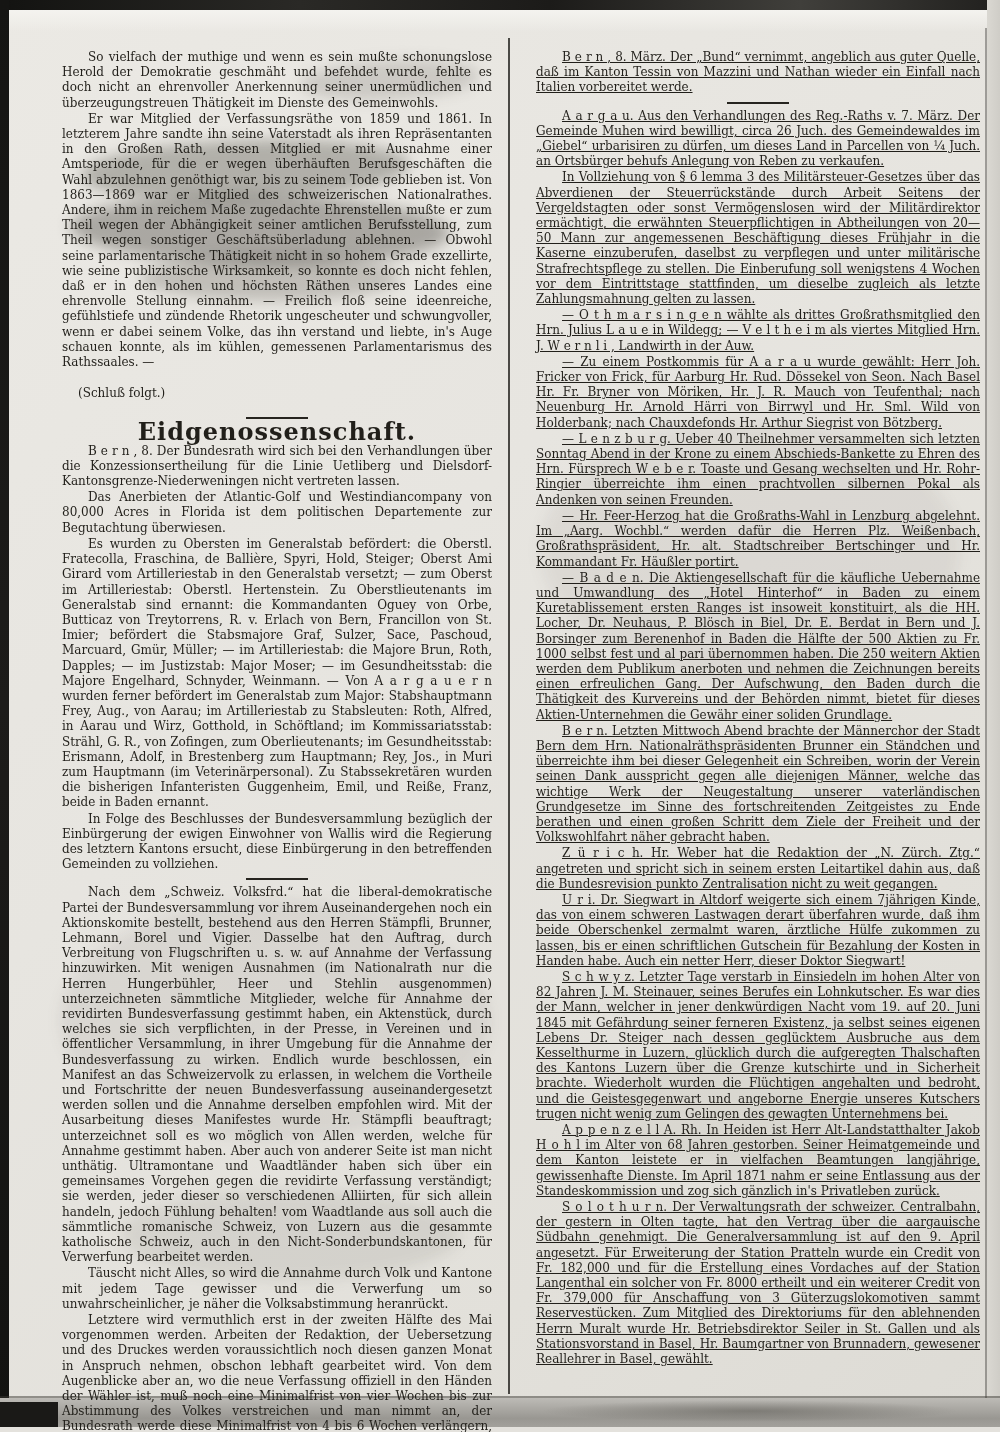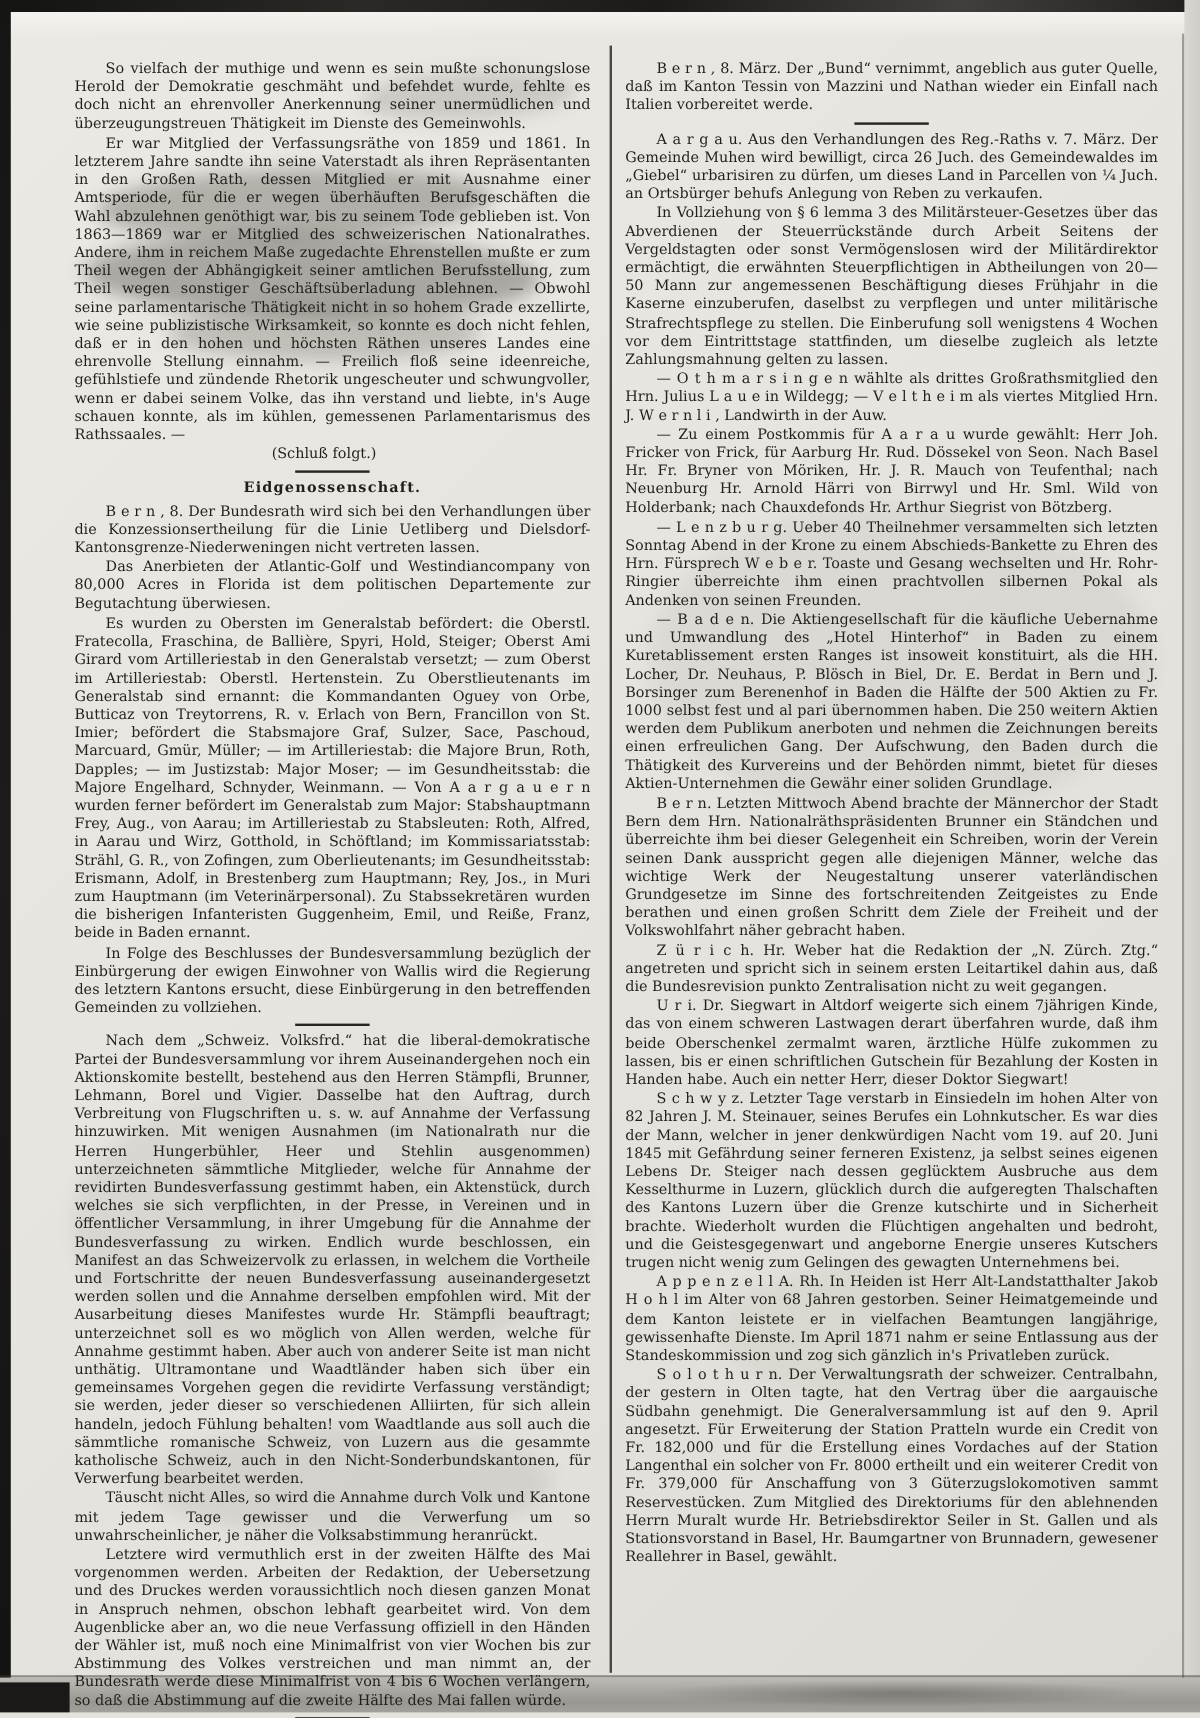--- a/index.html
+++ b/index.html
@@ -29,25 +29,25 @@
   #sm2{left:70px;top:195px;width:380px;height:70px;background:rgba(48,45,38,.34);transform:rotate(1deg);}
   #sm3{left:140px;top:255px;width:260px;height:46px;background:rgba(48,45,38,.22);}
   #sm4{left:60px;top:900px;width:430px;height:240px;background:rgba(60,57,48,.08);}
   #sm5{left:540px;top:420px;width:420px;height:260px;background:rgba(60,57,48,.06);}
   #sm6{left:300px;top:60px;width:180px;height:40px;background:rgba(48,45,38,.16);transform:rotate(-3deg);}
   #sm7{left:120px;top:1190px;width:340px;height:90px;background:rgba(60,57,48,.09);}
   #sm8{left:600px;top:1050px;width:330px;height:120px;background:rgba(60,57,48,.05);}
   
   .col{position:absolute;top:50px;text-align:justify;font-size:12px;line-height:15.2px;}
   #left-col{left:62px;width:430px;}
-  #right-col{left:521px;width:444px;}
+  #right-col{left:536px;width:444px;text-decoration:underline;}
   .col p{margin:0 0 1px 0;text-indent:26px;}
-  .col .right-line{margin:0;text-align:center;padding-right:14px;text-indent:0;}
+  .col .right-line{margin:16px;text-align:left;padding-right:14px;text-indent:0;}
   .col .rule{width:62px;height:0;border-top:2px solid #26241f;margin:6px auto 5px auto;}
-  .col h2{margin:3px 0 4px 0;text-align:center;font-size:12px;font-weight:bold;letter-spacing:1px;text-indent:0;}
+  .col h2{margin:3px 0 4px 0;text-align:center;font-size:24px;font-weight:bold;letter-spacing:1px;text-indent:0;}
 </style>
 </head>
 <body>
 
 <div id="scan">
 
   <div class="edge" id="edge-top"></div>
   <div class="edge" id="edge-top-light"></div>
   <div class="edge" id="edge-left"></div>
   <div class="edge" id="edge-right-shadow"></div>
@@ -86,20 +86,21 @@
       <div class="rule"></div>
     </div>
   <div class="col" id="right-col">
       <p>B e r n , 8. März.  Der „Bund“ vernimmt, angeblich aus guter Quelle, daß im Kanton Tessin von Mazzini und Nathan wieder ein Einfall nach Italien vorbereitet werde.</p>
       <div class="rule"></div>
       <p>A a r g a u.  Aus den Verhandlungen des Reg.-Raths v. 7. März. Der Gemeinde Muhen wird bewilligt, circa 26 Juch. des Gemeindewaldes im „Giebel“ urbarisiren zu dürfen, um dieses Land in Parcellen von ¼ Juch. an Ortsbürger behufs Anlegung von Reben zu verkaufen.</p>
       <p>In Vollziehung von § 6 lemma 3 des Militärsteuer-Gesetzes über das Abverdienen der Steuerrückstände durch Arbeit Seitens der Vergeldstagten oder sonst Vermögenslosen wird der Militärdirektor ermächtigt, die erwähnten Steuerpflichtigen in Abtheilungen von 20—50 Mann zur angemessenen Beschäftigung dieses Frühjahr in die Kaserne einzuberufen, daselbst zu verpflegen und unter militärische Strafrechtspflege zu stellen. Die Einberufung soll wenigstens 4 Wochen vor dem Eintrittstage stattfinden, um dieselbe zugleich als letzte Zahlungsmahnung gelten zu lassen.</p>
       <p>— O t h m a r s i n g e n wählte als drittes Großrathsmitglied den Hrn. Julius L a u e in Wildegg; — V e l t h e i m als viertes Mitglied Hrn. J. W e r n l i , Landwirth in der Auw.</p>
       <p>— Zu einem Postkommis für A a r a u wurde gewählt: Herr Joh. Fricker von Frick, für Aarburg Hr. Rud. Dössekel von Seon.  Nach Basel Hr. Fr. Bryner von Möriken, Hr. J. R. Mauch von Teufenthal; nach Neuenburg Hr. Arnold Härri von Birrwyl und Hr. Sml. Wild von Holderbank; nach Chauxdefonds Hr. Arthur Siegrist von Bötzberg.</p>
       <p>— L e n z b u r g.  Ueber 40 Theilnehmer versammelten sich letzten Sonntag Abend in der Krone zu einem Abschieds-Bankette zu Ehren des Hrn. Fürsprech W e b e r.  Toaste und Gesang wechselten und Hr. Rohr-Ringier überreichte ihm einen prachtvollen silbernen Pokal als Andenken von seinen Freunden.</p>
+      <p>— Hr. Feer-Herzog hat die Großraths-Wahl in Lenzburg abgelehnt. Im „Aarg. Wochbl.“ werden dafür die Herren Plz. Weißenbach, Großrathspräsident, Hr. alt. Stadtschreiber Bertschinger und Hr. Kommandant Fr. Häußler portirt.</p>
       <p>— B a d e n.  Die Aktiengesellschaft für die käufliche Uebernahme und Umwandlung des „Hotel Hinterhof“ in Baden zu einem Kuretablissement ersten Ranges ist insoweit konstituirt, als die HH. Locher, Dr. Neuhaus, P. Blösch in Biel, Dr. E. Berdat in Bern und J. Borsinger zum Berenenhof in Baden die Hälfte der 500 Aktien zu Fr. 1000 selbst fest und al pari übernommen haben.  Die 250 weitern Aktien werden dem Publikum anerboten und nehmen die Zeichnungen bereits einen erfreulichen Gang.  Der Aufschwung, den Baden durch die Thätigkeit des Kurvereins und der Behörden nimmt, bietet für dieses Aktien-Unternehmen die Gewähr einer soliden Grundlage.</p>
       <p>B e r n.  Letzten Mittwoch Abend brachte der Männerchor der Stadt Bern dem Hrn. Nationalräthspräsidenten Brunner ein Ständchen und überreichte ihm bei dieser Gelegenheit ein Schreiben, worin der Verein seinen Dank ausspricht gegen alle diejenigen Männer, welche das wichtige Werk der Neugestaltung unserer vaterländischen Grundgesetze im Sinne des fortschreitenden Zeitgeistes zu Ende berathen und einen großen Schritt dem Ziele der Freiheit und der Volkswohlfahrt näher gebracht haben.</p>
       <p>Z ü r i c h.  Hr. Weber hat die Redaktion der „N. Zürch. Ztg.“ angetreten und spricht sich in seinem ersten Leitartikel dahin aus, daß die Bundesrevision punkto Zentralisation nicht zu weit gegangen.</p>
       <p>U r i.  Dr. Siegwart in Altdorf weigerte sich einem 7jährigen Kinde, das von einem schweren Lastwagen derart überfahren wurde, daß ihm beide Oberschenkel zermalmt waren, ärztliche Hülfe zukommen zu lassen, bis er einen schriftlichen Gutschein für Bezahlung der Kosten in Handen habe.  Auch ein netter Herr, dieser Doktor Siegwart!</p>
       <p>S c h w y z.  Letzter Tage verstarb in Einsiedeln im hohen Alter von 82 Jahren J. M. Steinauer, seines Berufes ein Lohnkutscher.  Es war dies der Mann, welcher in jener denkwürdigen Nacht vom 19. auf 20. Juni 1845 mit Gefährdung seiner ferneren Existenz, ja selbst seines eigenen Lebens Dr. Steiger nach dessen geglücktem Ausbruche aus dem Kesselthurme in Luzern, glücklich durch die aufgeregten Thalschaften des Kantons Luzern über die Grenze kutschirte und in Sicherheit brachte.  Wiederholt wurden die Flüchtigen angehalten und bedroht, und die Geistesgegenwart und angeborne Energie unseres Kutschers trugen nicht wenig zum Gelingen des gewagten Unternehmens bei.</p>
       <p>A p p e n z e l l  A. Rh.  In Heiden ist Herr Alt-Landstatthalter Jakob H o h l im Alter von 68 Jahren gestorben.  Seiner Heimatgemeinde und dem Kanton leistete er in vielfachen Beamtungen langjährige, gewissenhafte Dienste.  Im April 1871 nahm er seine Entlassung aus der Standeskommission und zog sich gänzlich in's Privatleben zurück.</p>
       <p>S o l o t h u r n.  Der Verwaltungsrath der schweizer. Centralbahn, der gestern in Olten tagte, hat den Vertrag über die aargauische Südbahn genehmigt.  Die Generalversammlung ist auf den 9. April angesetzt.  Für Erweiterung der Station Pratteln wurde ein Credit von Fr. 182,000 und für die Erstellung eines Vordaches auf der Station Langenthal ein solcher von Fr. 8000 ertheilt und ein weiterer Credit von Fr. 379,000 für Anschaffung von 3 Güterzugslokomotiven sammt Reservestücken.  Zum Mitglied des Direktoriums für den ablehnenden Herrn Muralt wurde Hr. Betriebsdirektor Seiler in St. Gallen und als Stationsvorstand in Basel, Hr. Baumgartner von Brunnadern, gewesener Reallehrer in Basel, gewählt.</p>
     </div>
 </div>
 

